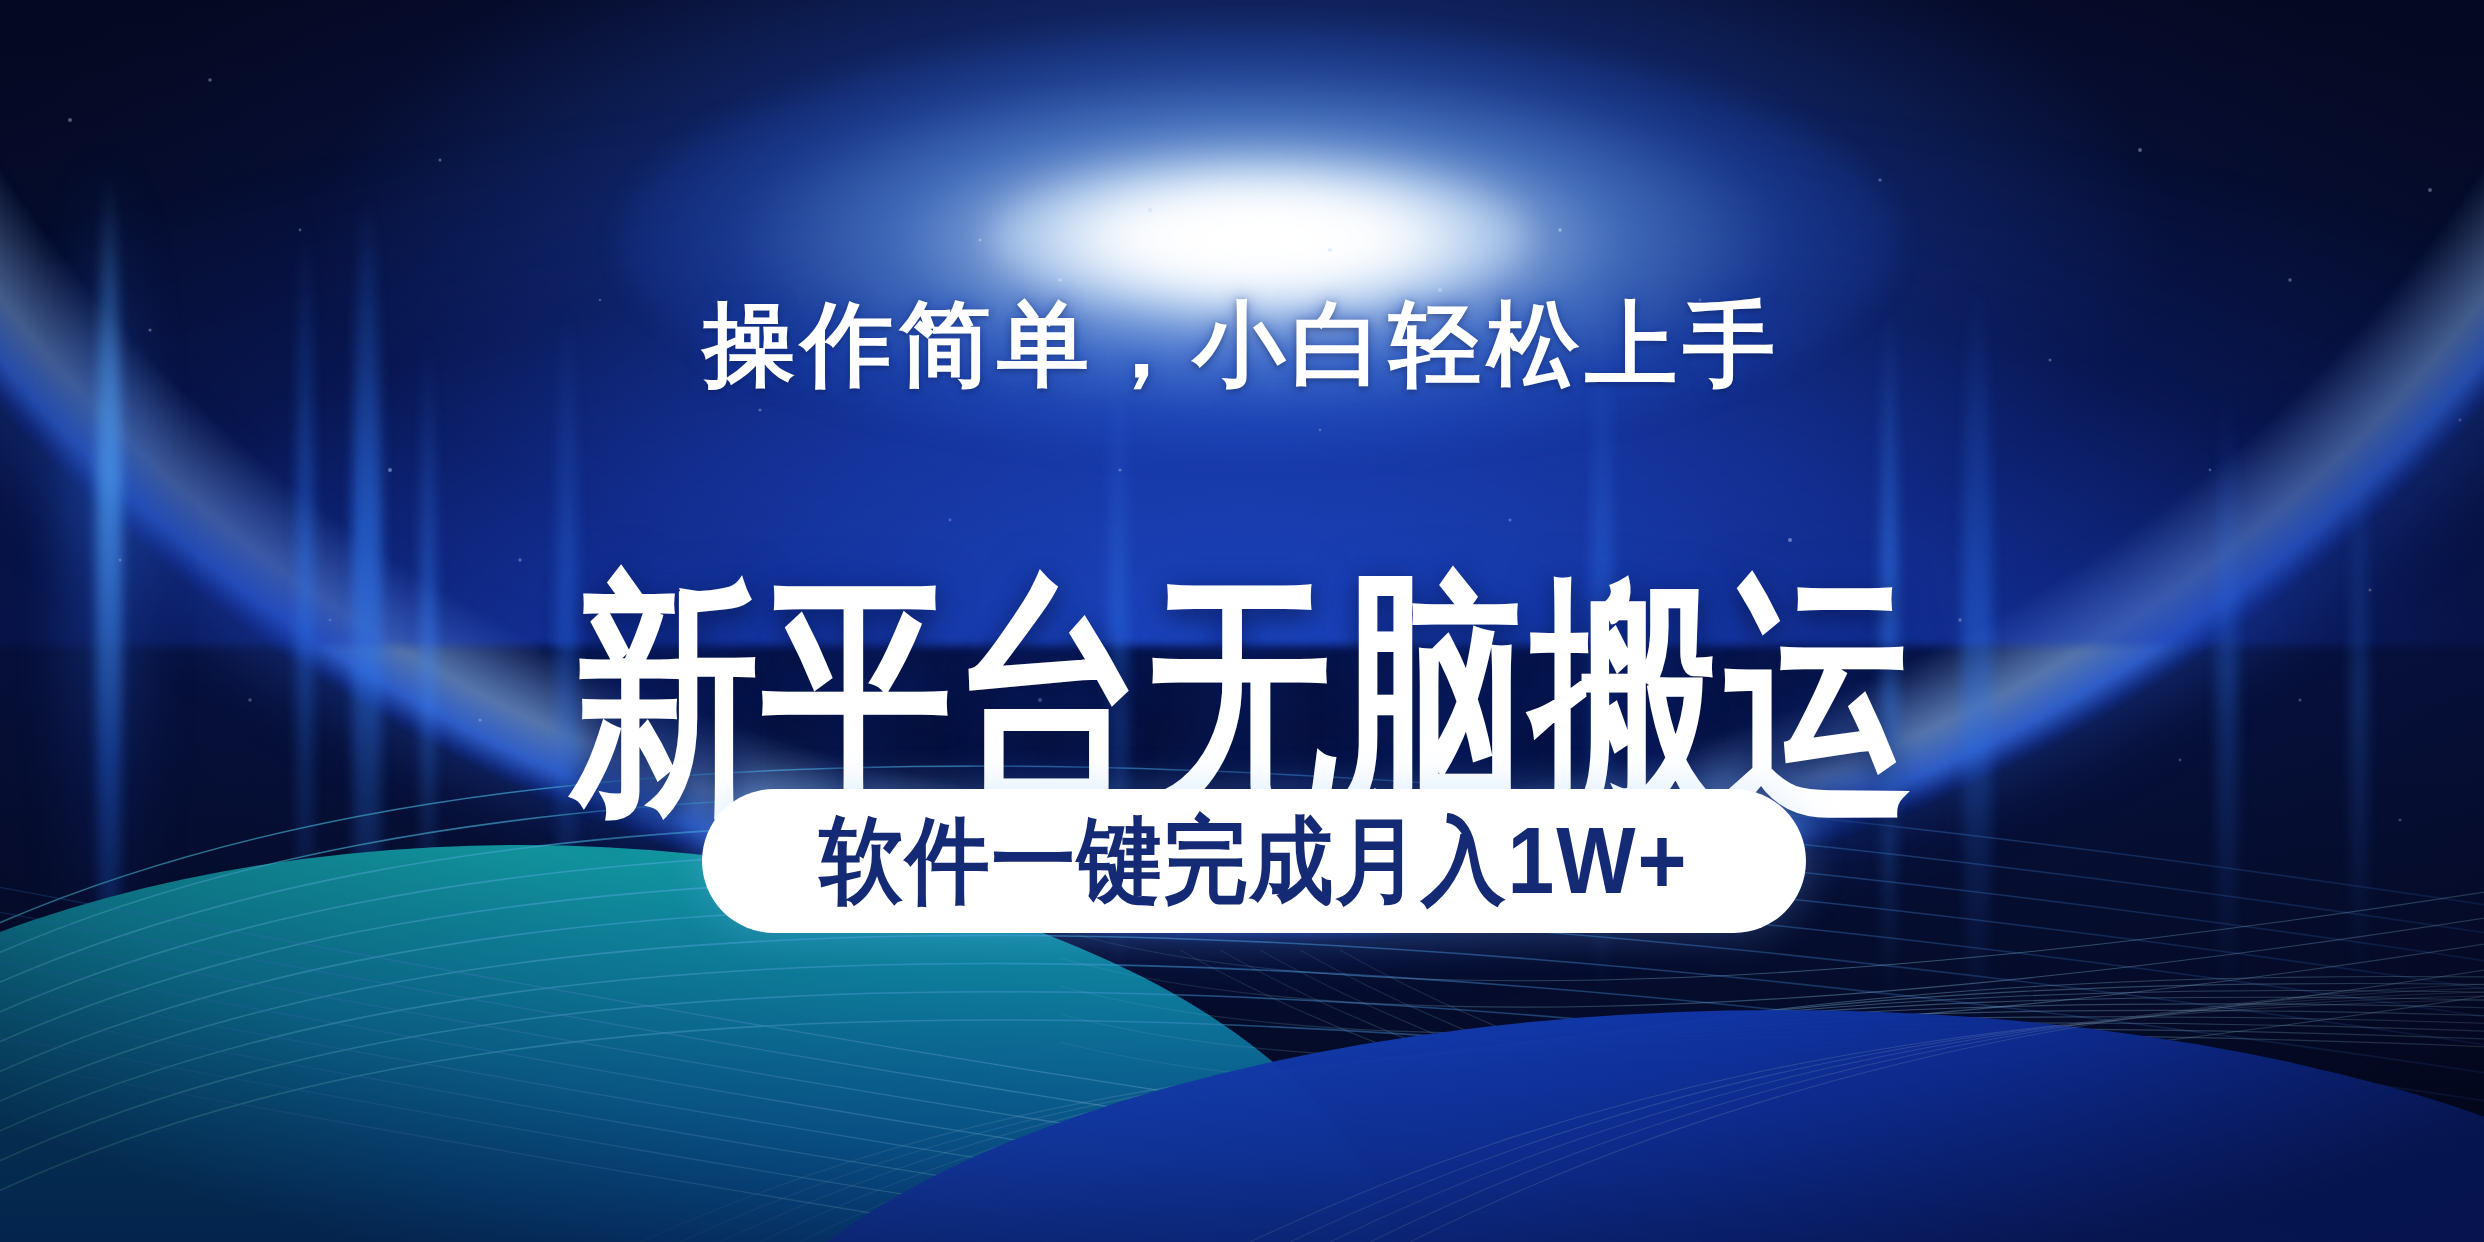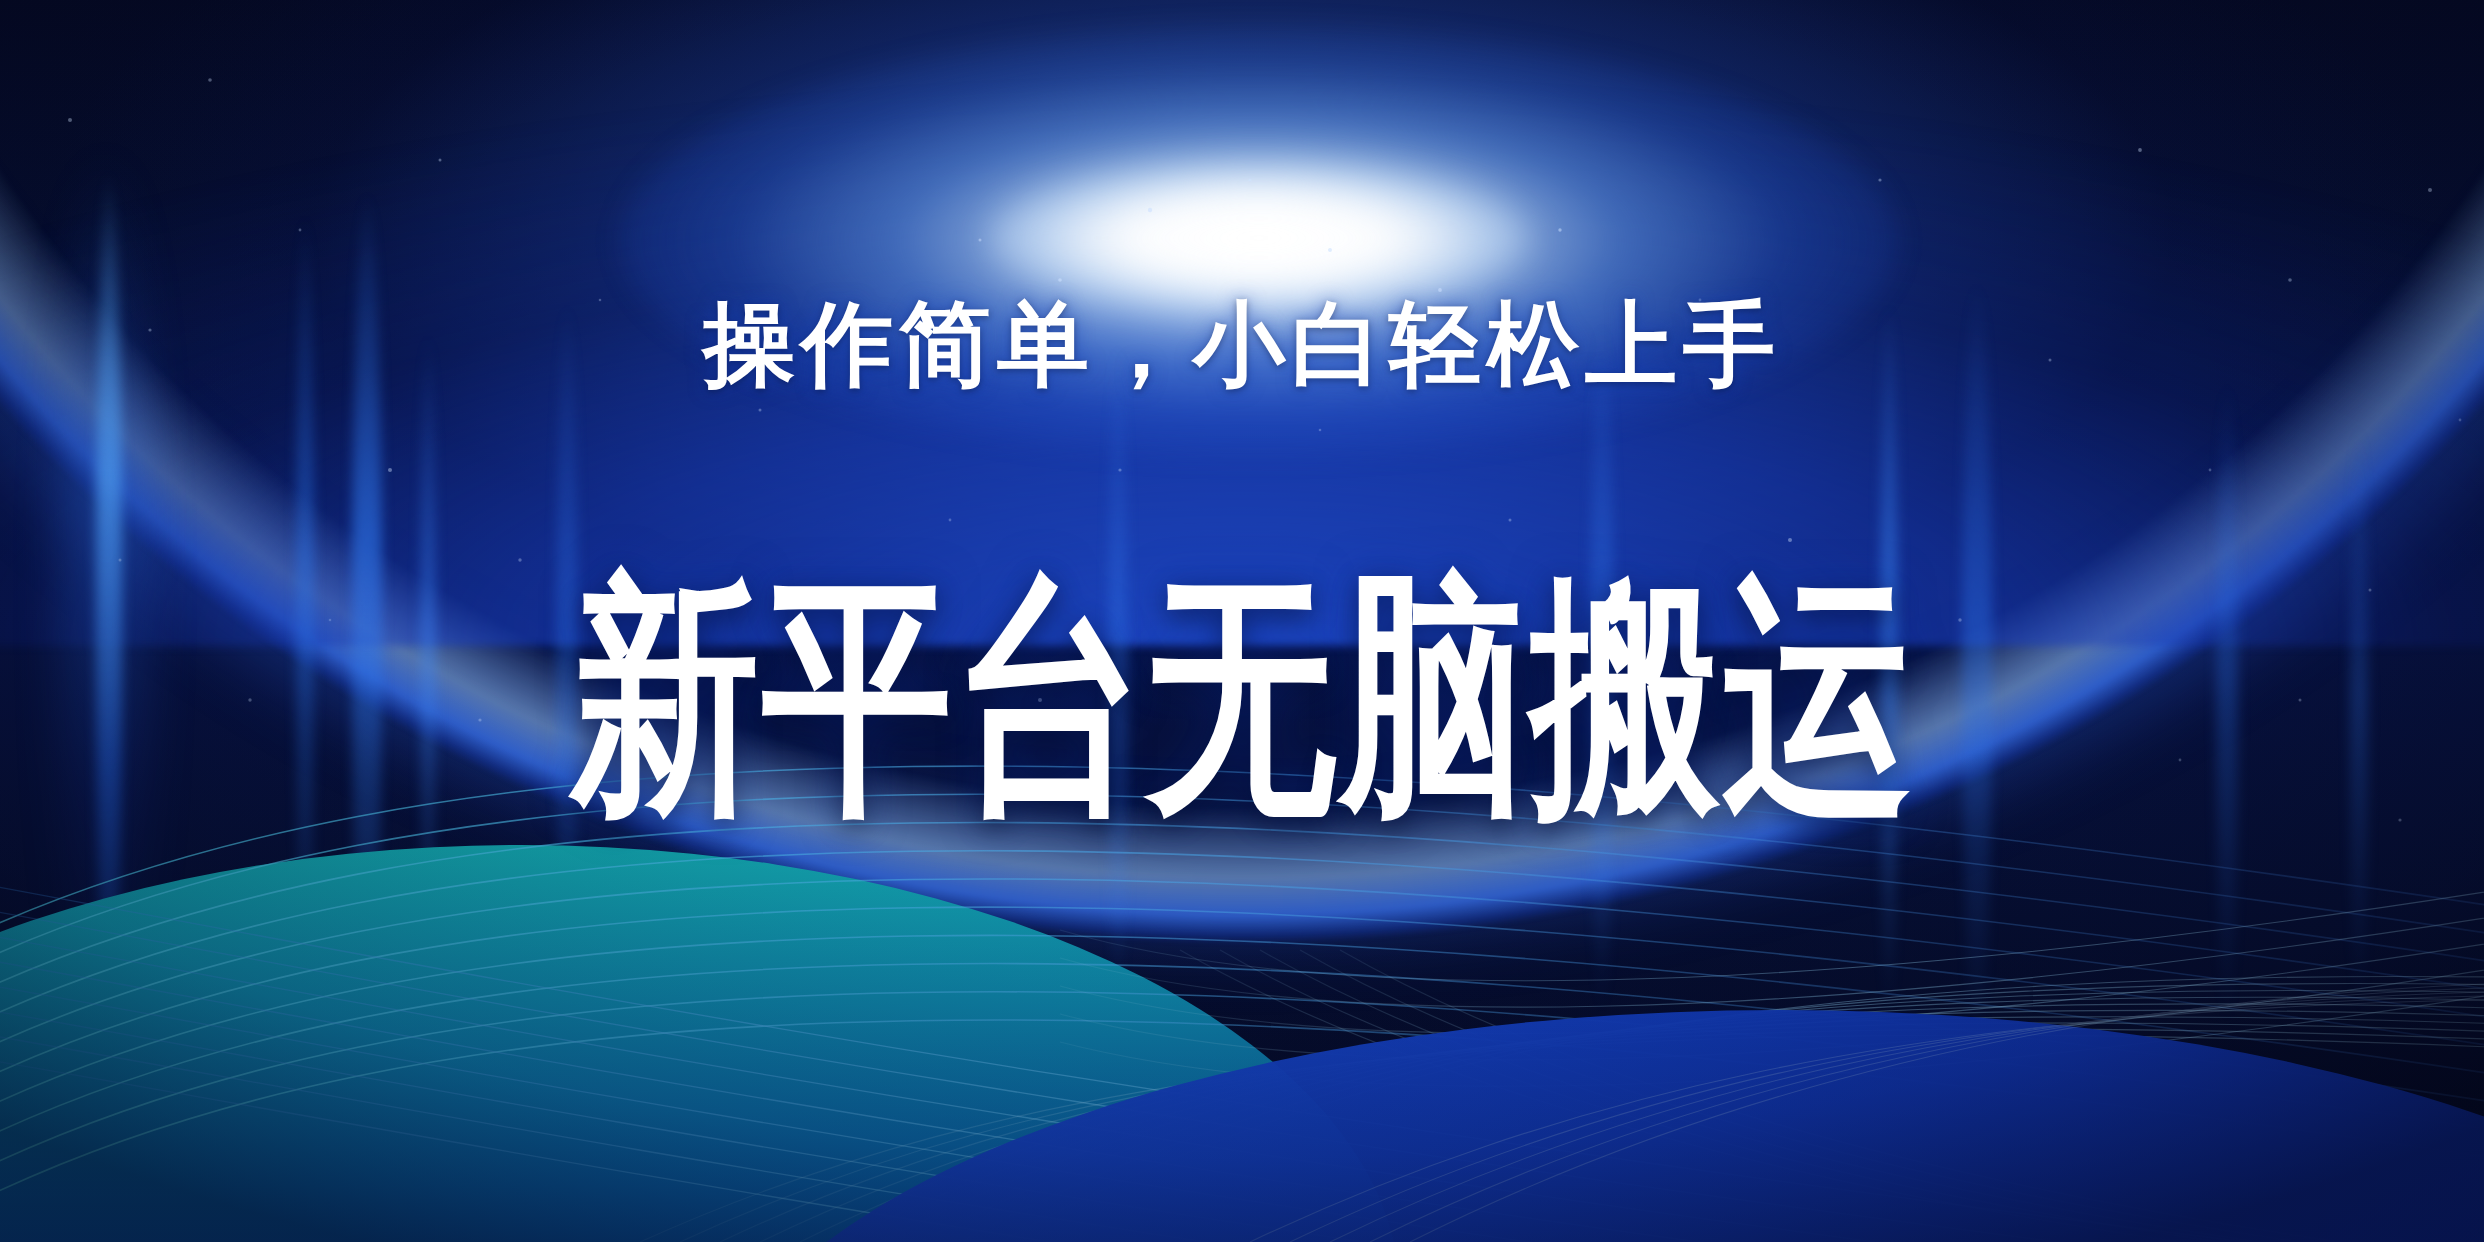--- a/index.html
+++ b/index.html
@@ -402,16 +402,19 @@
   </svg>
 
   <div class="layer vignette"></div>
 
   <div class="content">
 
     <div class="subtitle">操作简单，小白轻松上手</div>
 
     <h1 class="headline">新平台无脑搬运</h1>
 
+    <div class="pill">
+      <span class="pill-text">软件一键完成月入1W+</span>
+    </div>
 
   </div>
 
 </div>
 
 </body></html>

